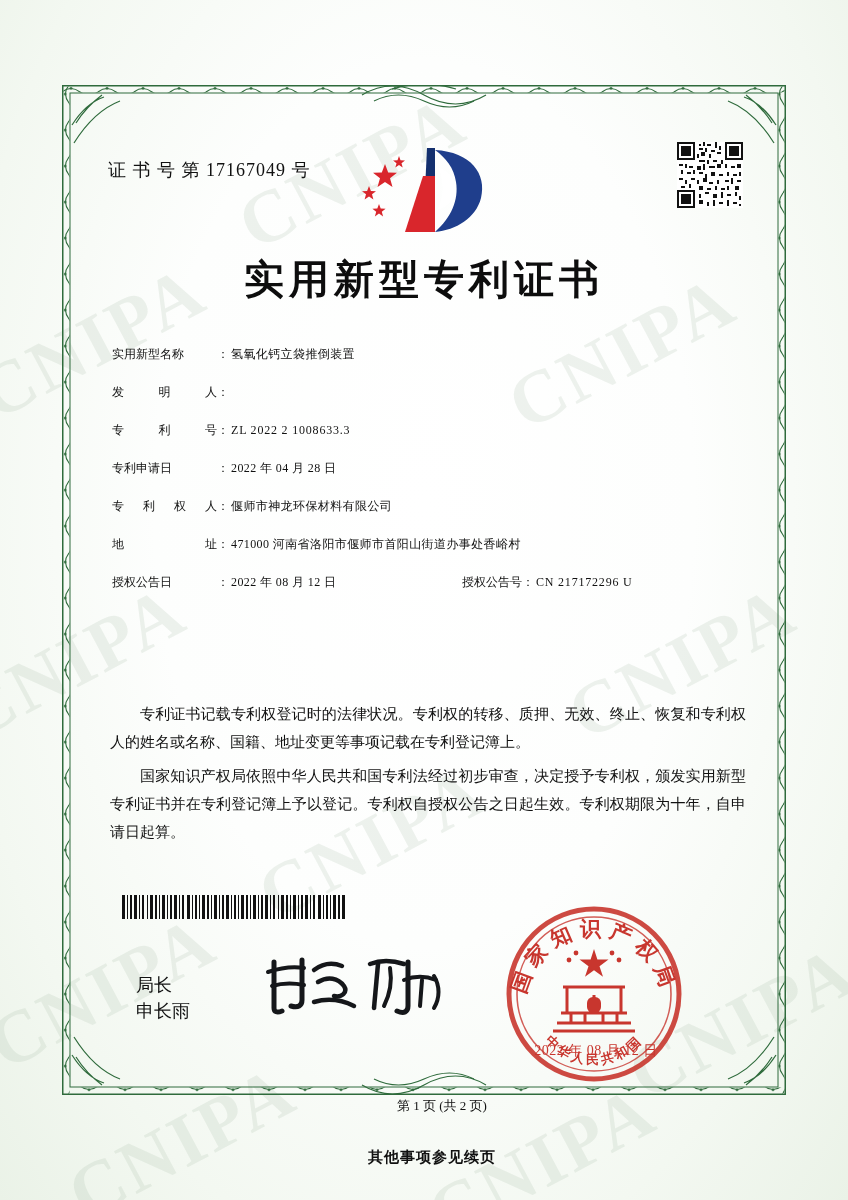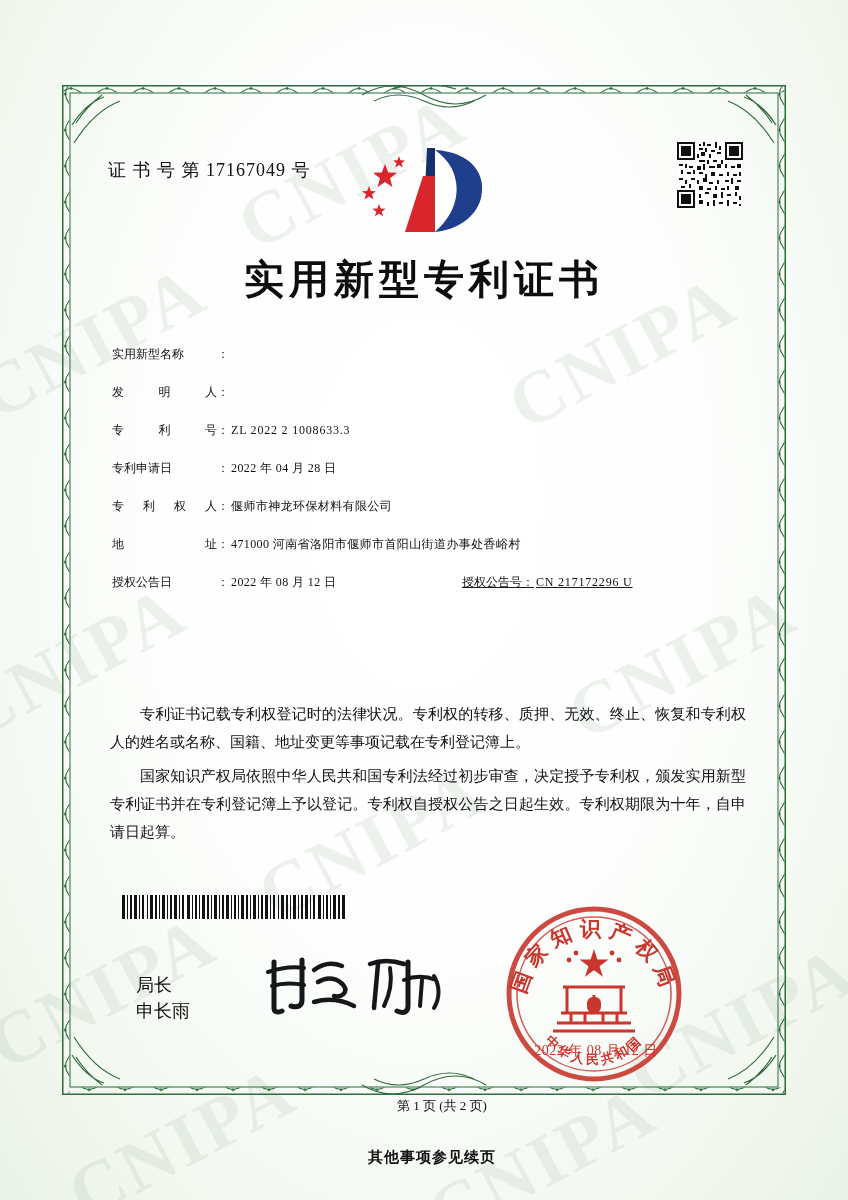--- a/index.html
+++ b/index.html
@@ -136,21 +136,20 @@
   }
   .dual-left {
     display: flex;
     align-items: baseline;
     width: 330px;
     flex: 0 0 330px;
   }
   .dual-right {
     display: flex;
     align-items: baseline;
-    text-decoration: underline;
   }
   .dual-right .field-label {
     width: auto;
     flex: 0 0 auto;
   }
 
   
   .paragraphs {
     position: absolute;
     left: 110px;
@@ -394,20 +393,21 @@
     </g>
   </svg>
 
   <div class="title">实用新型专利证书</div>
 
   <div class="fields">
 
     <div class="field-row">
       <div class="field-label">实用新型名称</div>
       <div class="field-colon">：</div>
+      <div class="field-value">氢氧化钙立袋推倒装置</div>
     </div>
 
     <div class="field-row">
       <div class="field-label spread">
           <span>发</span>
           <span>明</span>
           <span>人</span>
         </div>
       <div class="field-colon">：</div>
     </div>

